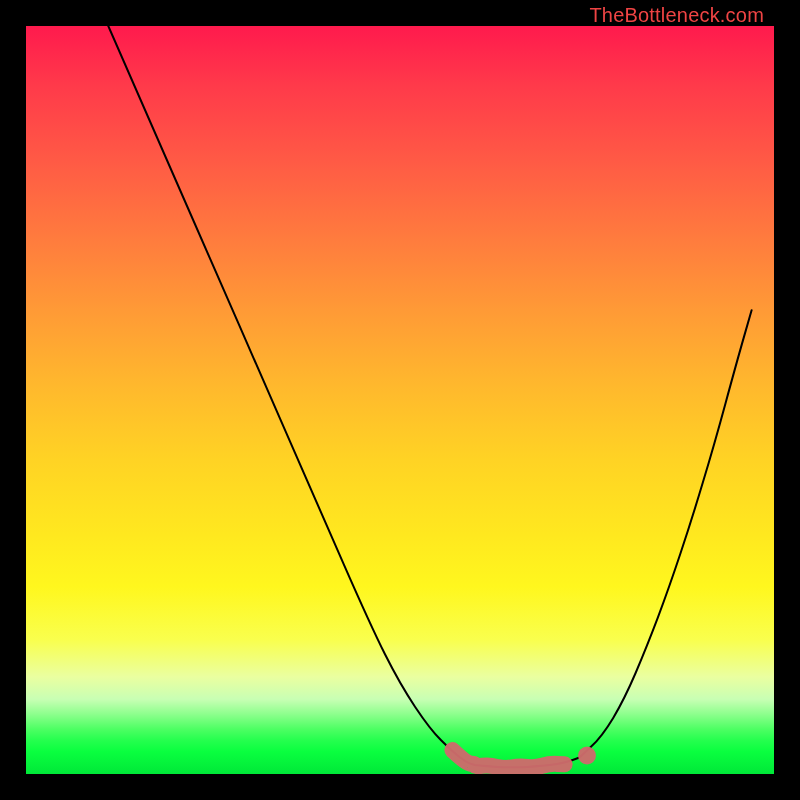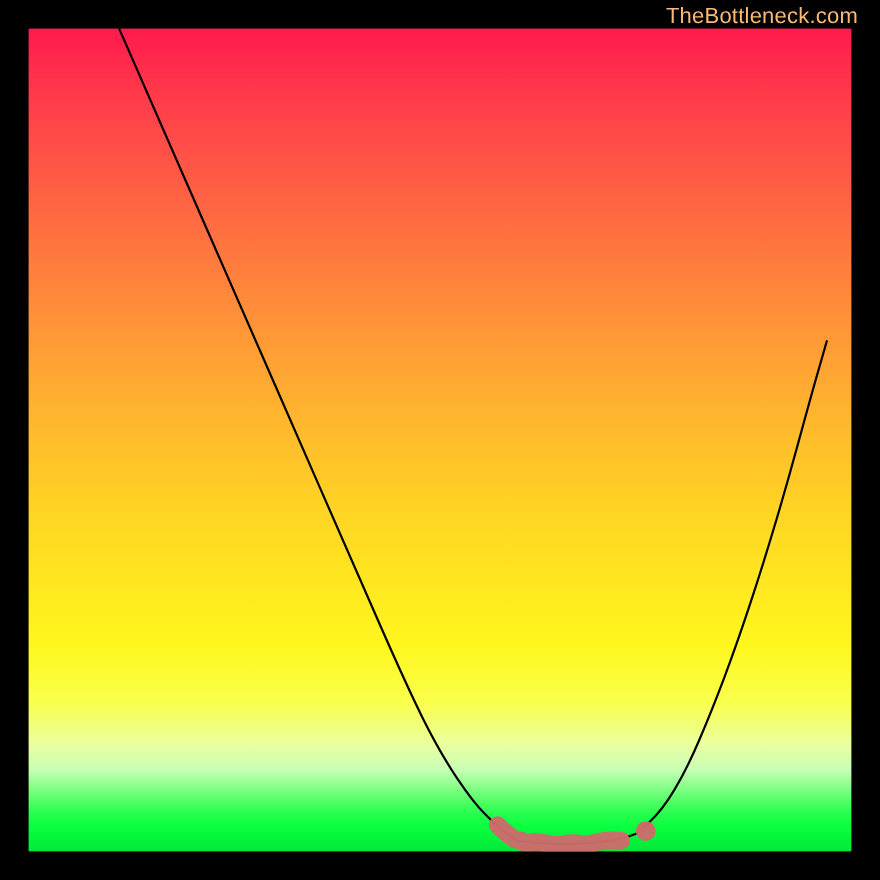--- a/index.html
+++ b/index.html
@@ -41,22 +41,22 @@
       #8dff8d 92%,
       #4dff63 94%,
       #25ff4e 95.5%,
       #0aff3f 97%,
       #00e838 100%
     );
   }
   .watermark {
     position: absolute;
     top: 4px;
-    right: 20px;
-    color: #fdba74;
+    right: 36px;
+    color: #ef4444;
     font-size: 20px;
     font-weight: 500;
     letter-spacing: 0.2px;
     user-select: none;
   }
   svg.curves {
     position: absolute;
     left: 0;
     top: 0;
     width: 748px;

